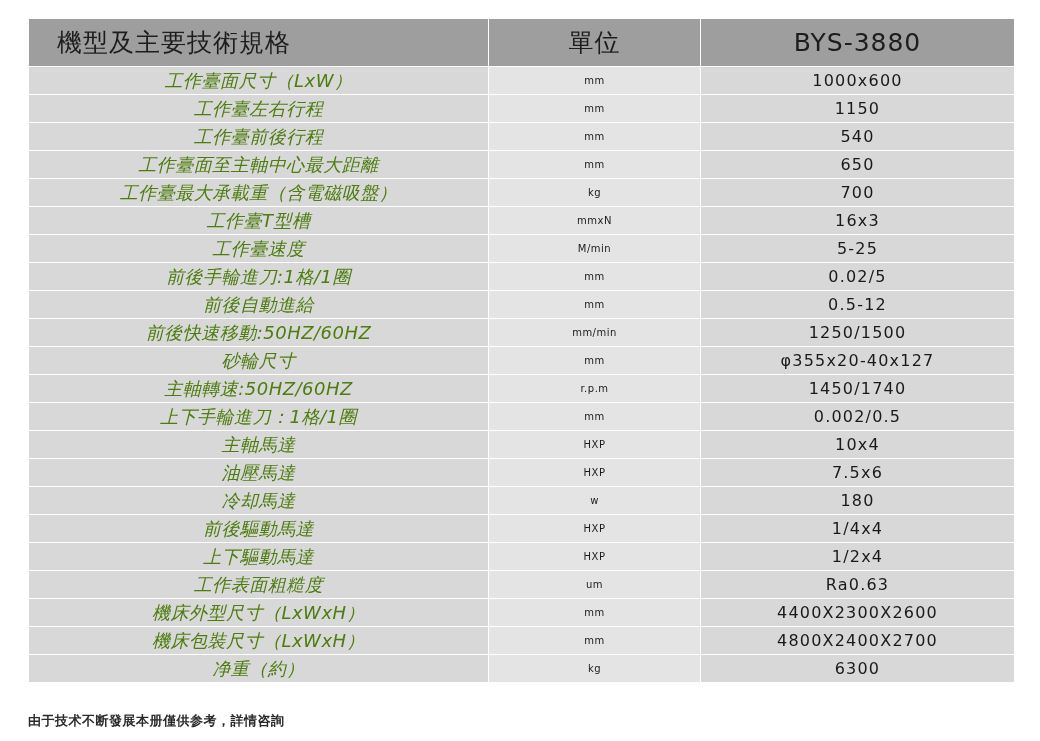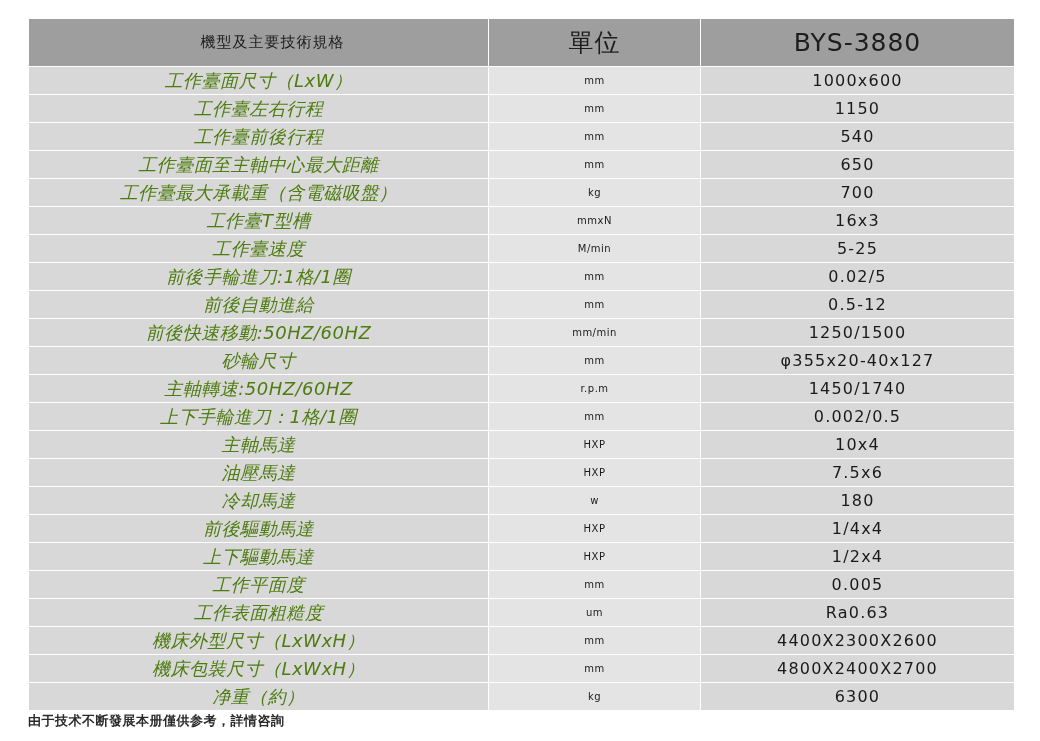--- a/index.html
+++ b/index.html
@@ -37,23 +37,23 @@
   }
 
   
   tr.head th {
     background: #9e9e9e;
     height: 48px;
     color: #1d1d1d;
     font-weight: normal;
   }
   tr.head th.h-name {
-    text-align: center;
+    text-align: left;
     padding-left: 28px;
-    font-size: 15px;
+    font-size: 25px;
     letter-spacing: 1px;
   }
   tr.head th.h-unit,
   tr.head th.h-val {
     text-align: center;
     font-size: 25px;
     letter-spacing: 1px;
   }
 
   
@@ -202,25 +202,20 @@
           <td class="name">前後驅動馬達</td>
           <td class="unit">HXP</td>
           <td class="val">1/4x4</td>
         </tr>
         <tr>
           <td class="name">上下驅動馬達</td>
           <td class="unit">HXP</td>
           <td class="val">1/2x4</td>
         </tr>
         <tr>
-          <td class="name">工作平面度</td>
-          <td class="unit">mm</td>
-          <td class="val">0.005</td>
-        </tr>
-        <tr>
           <td class="name">工作表面粗糙度</td>
           <td class="unit">um</td>
           <td class="val">Ra0.63</td>
         </tr>
         <tr>
           <td class="name">機床外型尺寸（LxWxH）</td>
           <td class="unit">mm</td>
           <td class="val">4400X2300X2600</td>
         </tr>
         <tr>

